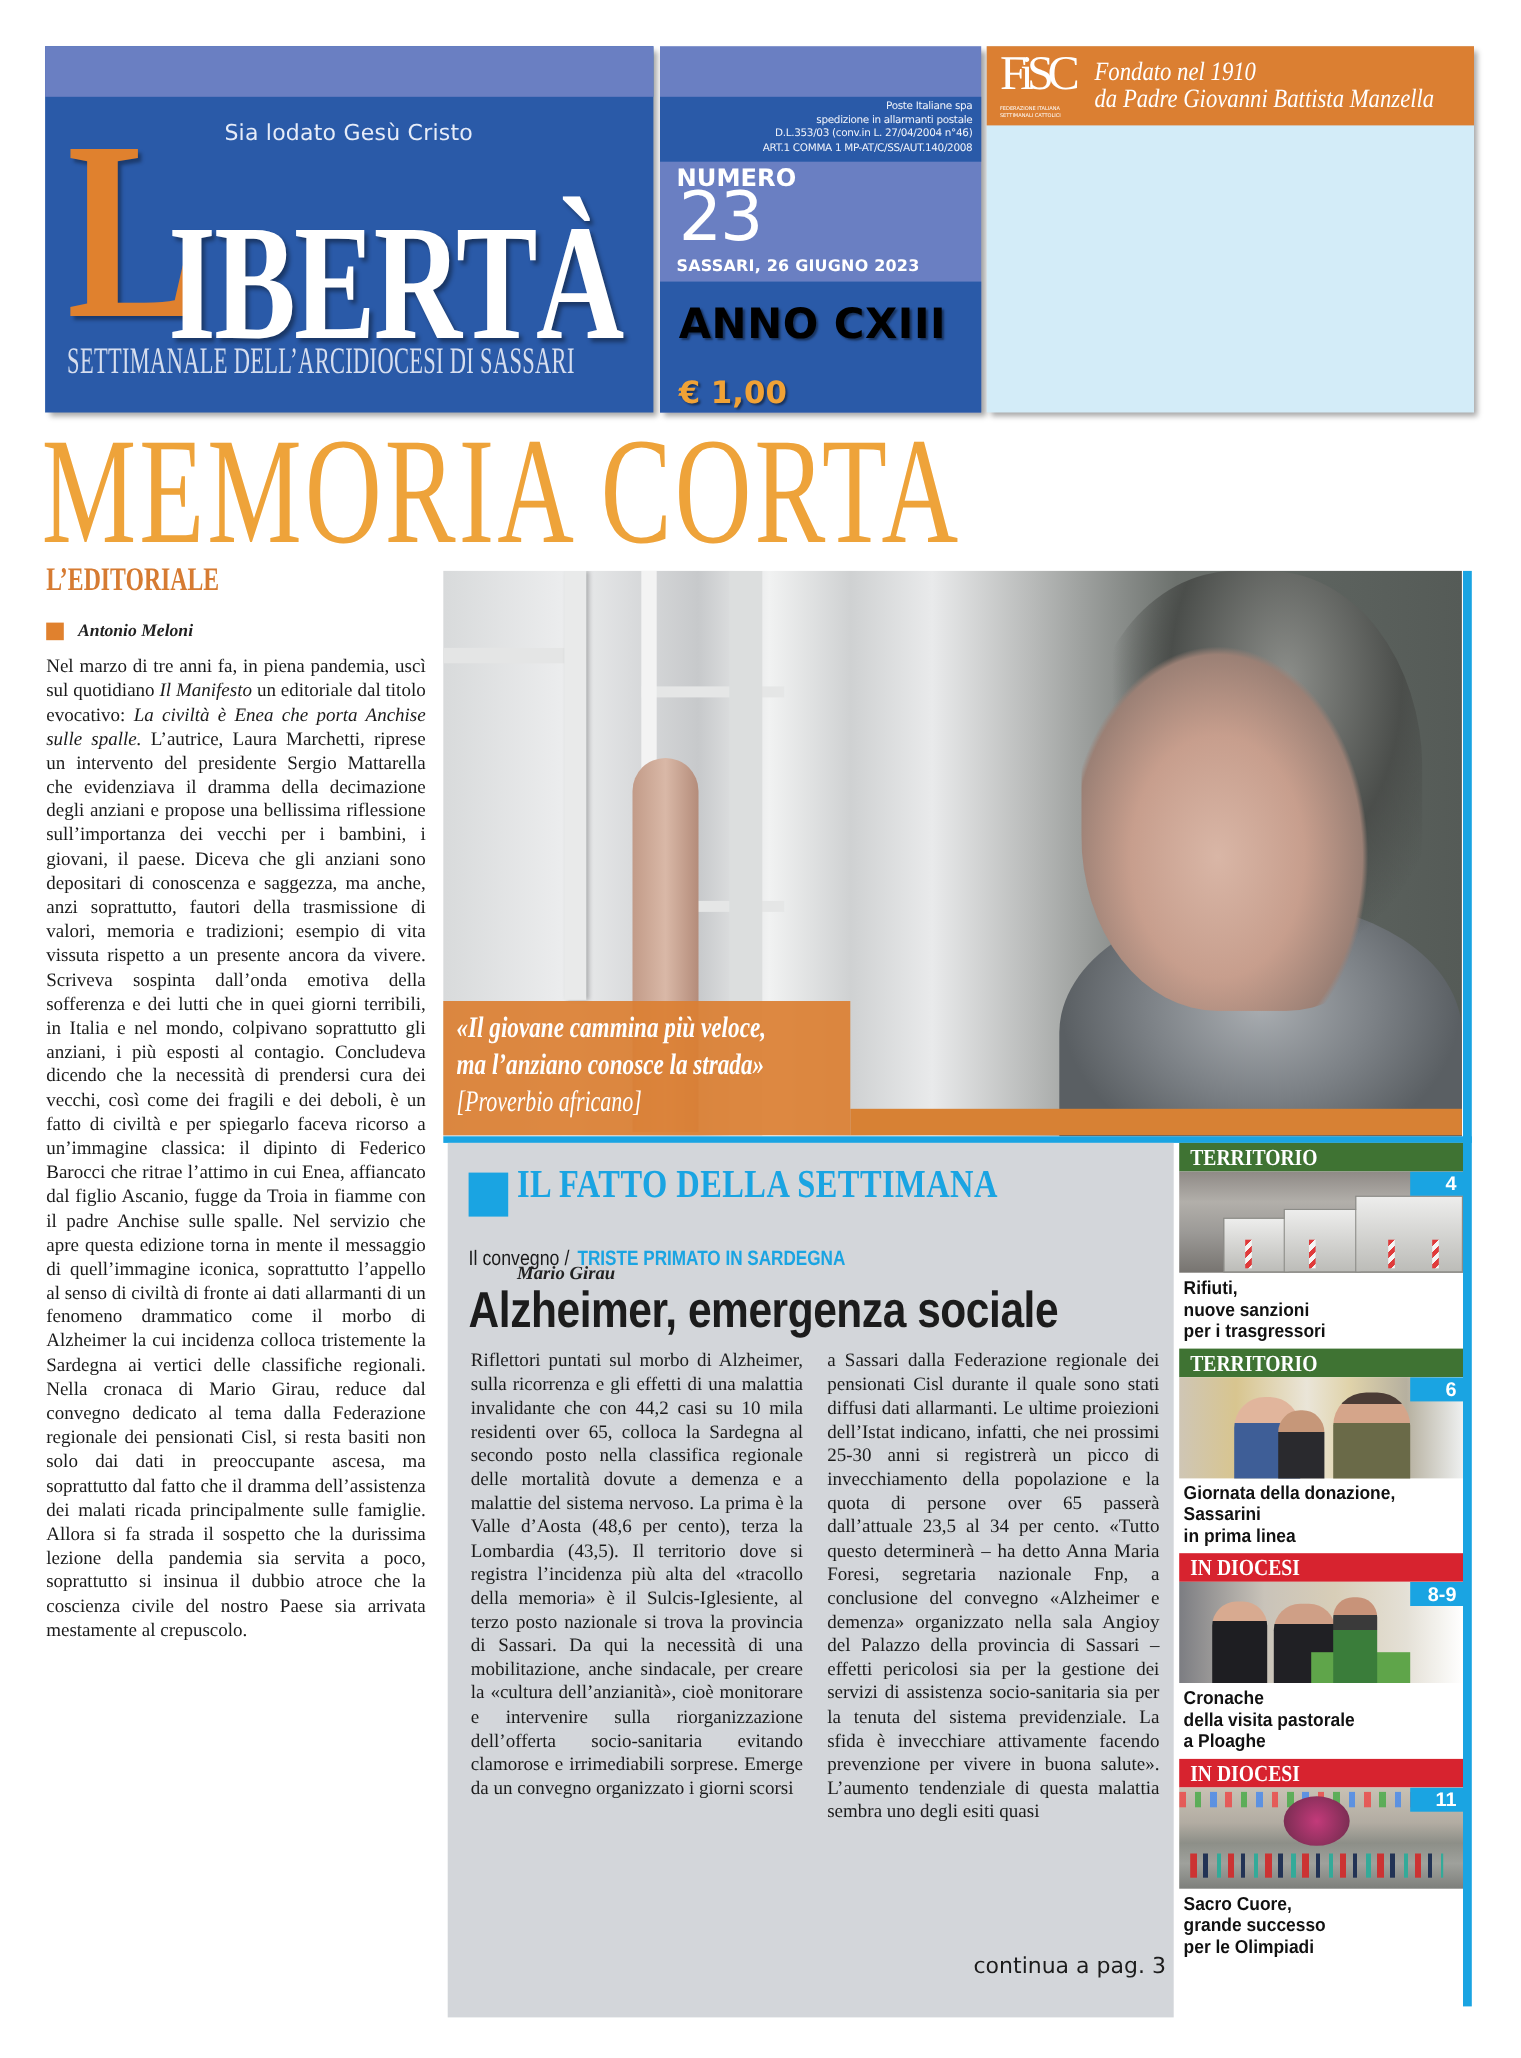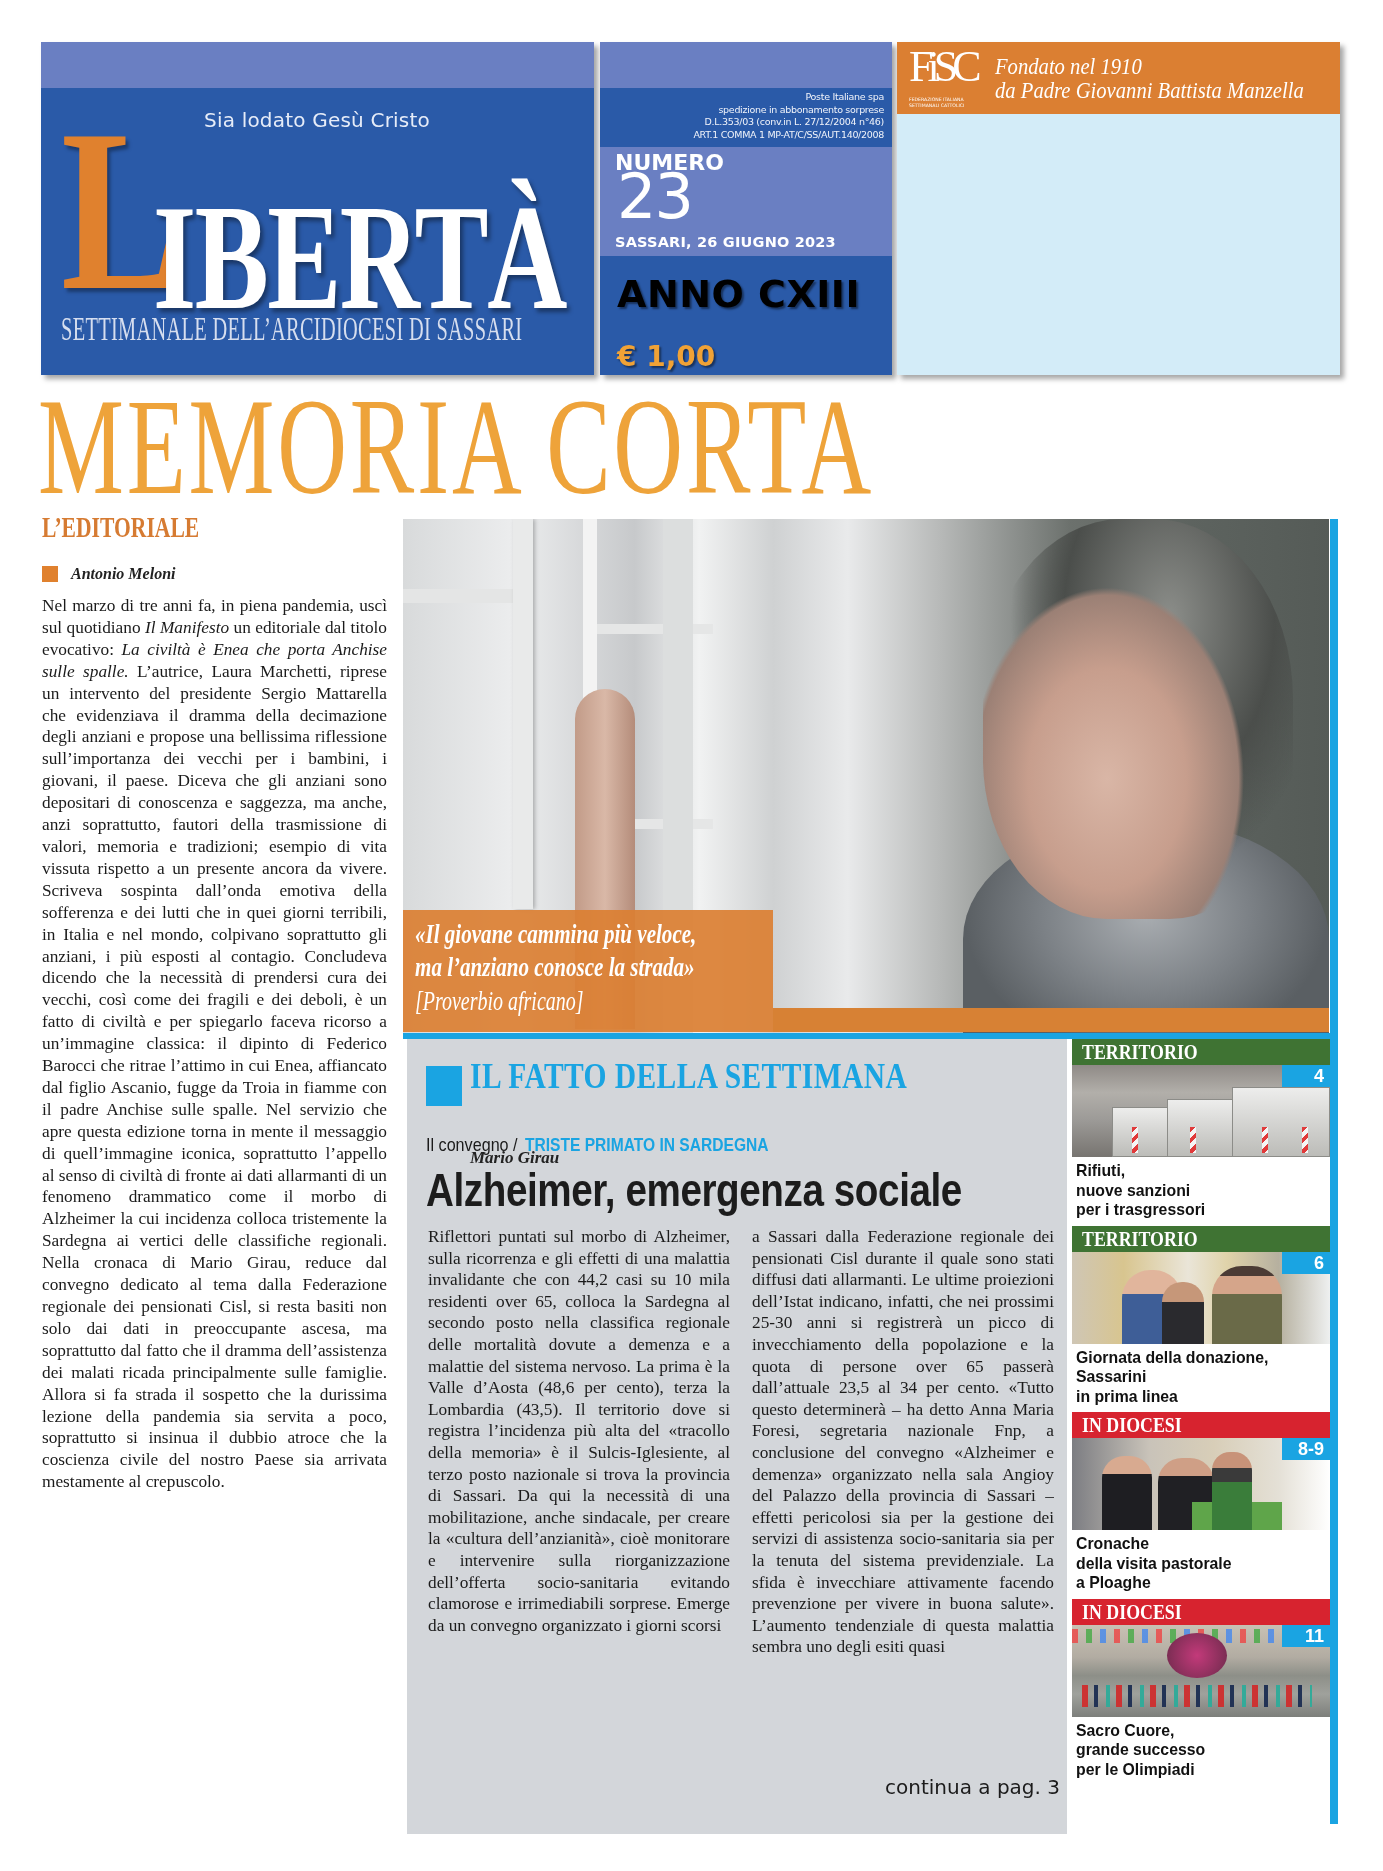--- a/index.html
+++ b/index.html
@@ -184,22 +184,22 @@
   <div class="topband"></div>
   <div class="slogan">Sia lodato Gesù Cristo</div>
   <div class="logo-L">L</div>
   <div class="logo-rest">IBERTÀ</div>
   <div class="subtitle">SETTIMANALE DELL’ARCIDIOCESI DI SASSARI</div>
 </div>
 
 <div class="masthead-mid">
   <div class="postal-band">
     <div>Poste Italiane spa</div>
-    <div>spedizione in abbonamento sorprese</div>
-    <div>D.L.353/03 (conv.in L. 27/12/2004 n°46)</div>
+    <div>spedizione in allarmanti postale</div>
+    <div>D.L.353/03 (conv.in L. 27/04/2004 n°46)</div>
     <div>ART.1 COMMA 1 MP-AT/C/SS/AUT.140/2008</div>
   </div>
   <div class="numero-label">NUMERO</div>
   <div class="numero-value">23</div>
   <div class="issue-date">SASSARI, 26 GIUGNO 2023</div>
   <div class="anno-band"></div>
   <div class="anno">ANNO CXIII</div>
   <div class="price">€ 1,00</div>
 </div>
 

